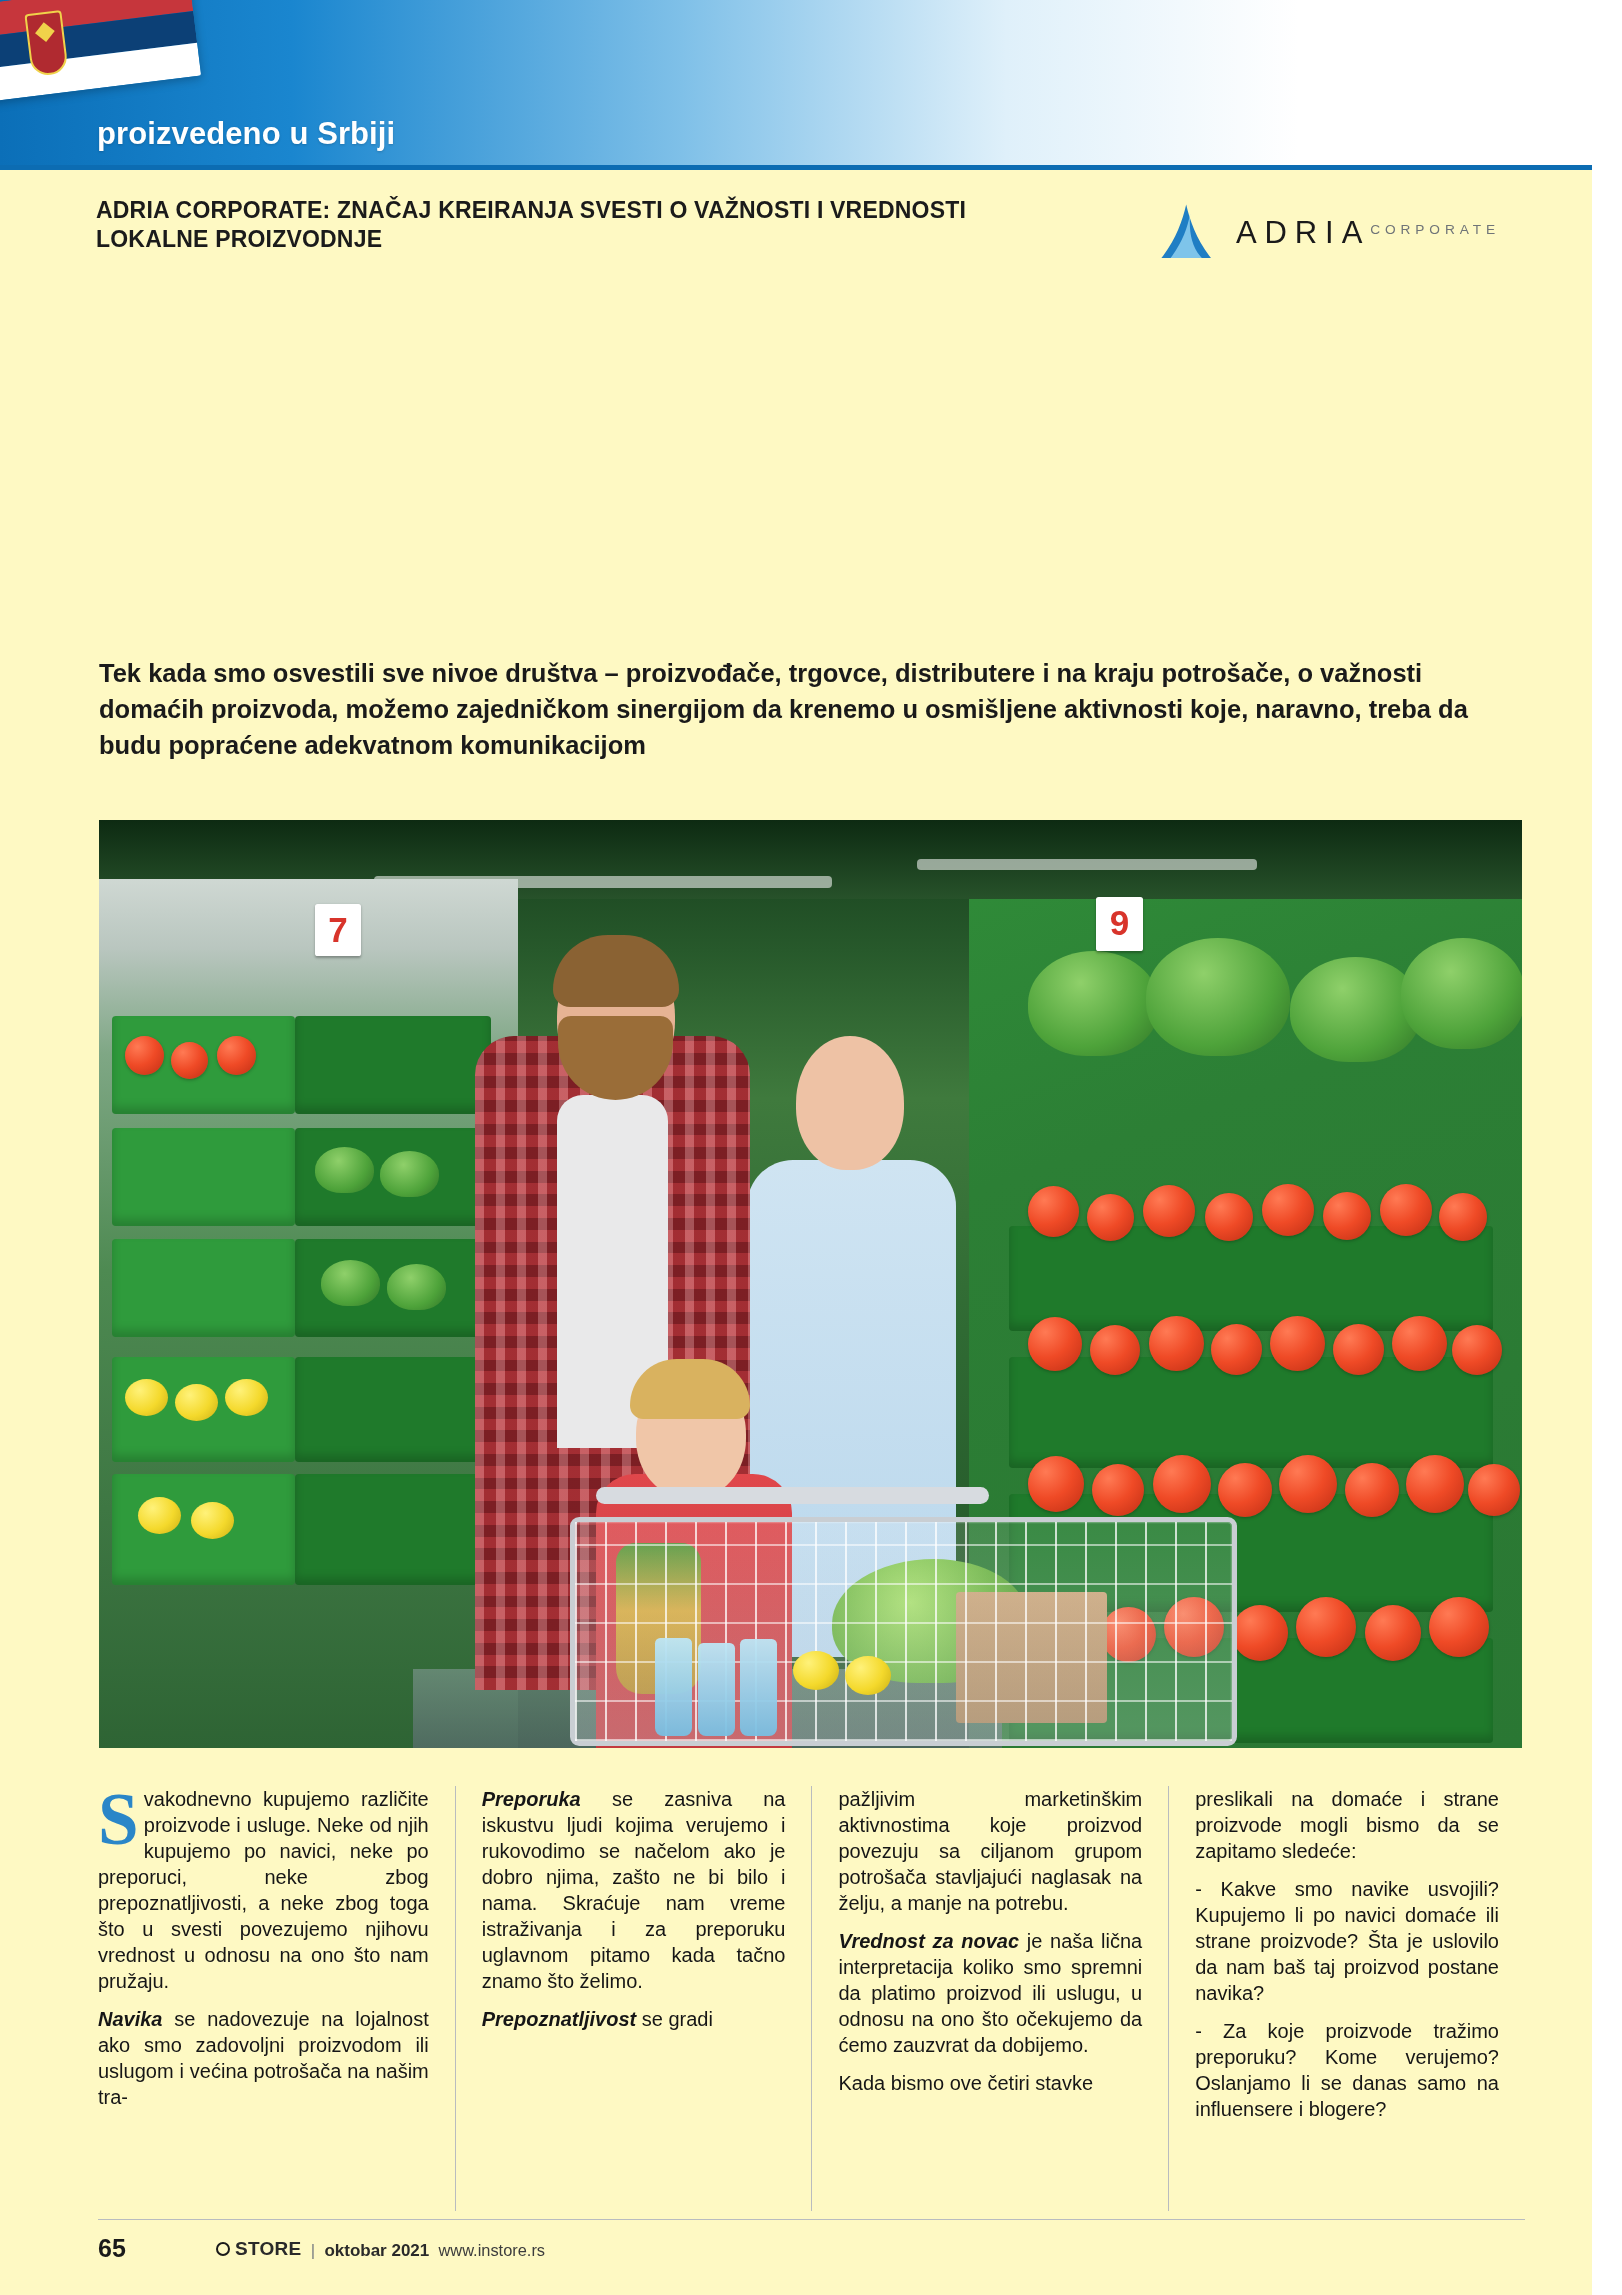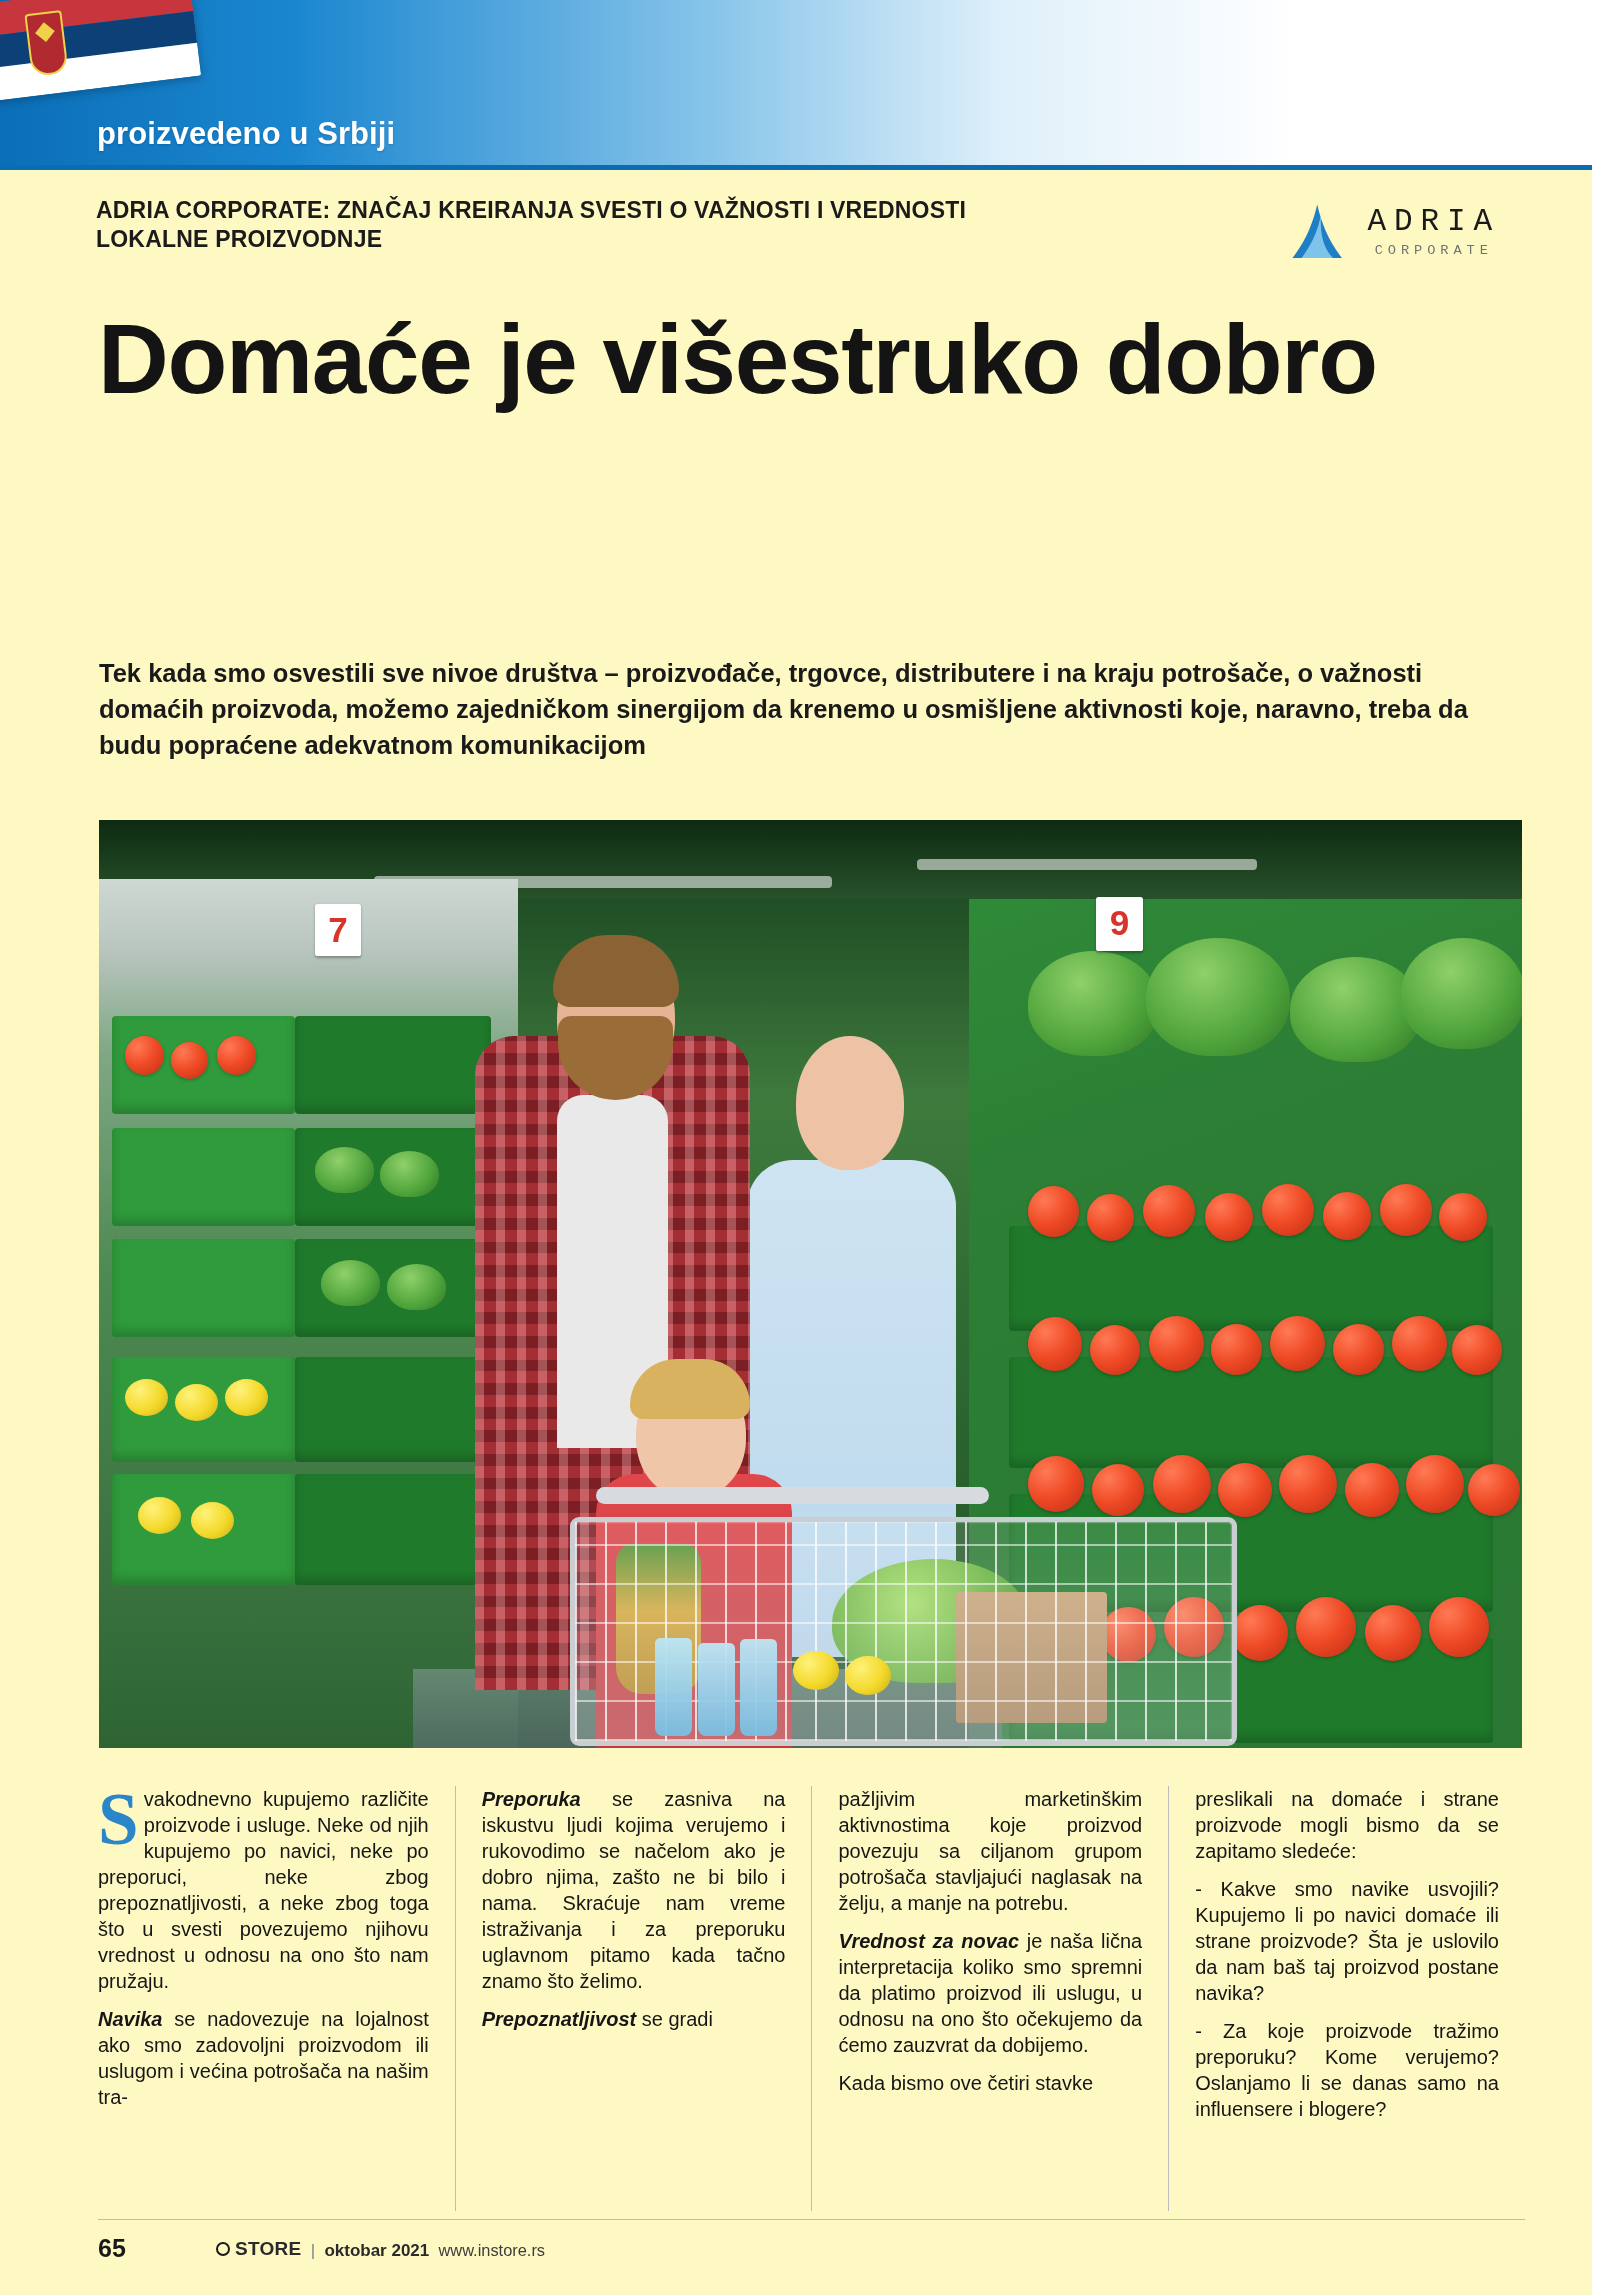--- a/index.html
+++ b/index.html
@@ -93,24 +93,23 @@
     display: flex;
     align-items: center;
     gap: 17px;
   }
   .logo-mark {
     position: relative;
     width: 63px; height: 60px;
   }
   .logo-text {
     display: flex;
-    flex-direction: column;
-    align-items: center;
+    flex-direction: row;
+    align-items: flex-start;
     line-height: 1;
-    font-family: Liberation Mono, monospace;
   }
   .logo-text .t1 {
     font-size: 31px;
     letter-spacing: 7.9px;
     color: #1a1a1a;
     font-weight: 400;
   }
   .logo-text .t2 {
     font-size: 13.7px;
     letter-spacing: 4.9px;
@@ -436,21 +435,20 @@
         <path d="M8 86 C30 58 40 30 46 4 C52 30 62 58 84 86 Z" fill="#1f7ec4"></path>
         <path d="M22 86 C40 62 48 40 52 18 C50 46 54 68 70 86 Z" fill="#7ec4ea"></path>
       </svg>
     </div>
     <div class="logo-text">
       <span class="t1">ADRIA</span>
       <span class="t2">CORPORATE</span>
     </div>
   </div>
 
-  <h1 class="headline">Domaće je višestruko dobro</h1>
 
   <div class="standfirst">Tek kada smo osvestili sve nivoe društva – proizvođače, trgovce, distributere i na kraju potrošače, o važnosti domaćih proizvoda, možemo zajedničkom sinergijom da krenemo u osmišljene aktivnosti koje, naravno, treba da budu popraćene adekvatnom komunikacijom</div>
 
   <div class="photo">
     <div class="ph-bg"></div>
     <div class="ph-ceiling"></div>
 
     <div class="ph-lightbar" style="left:275px; top:56px; width:458px; height:11.8px;"></div>
     <div class="ph-lightbar" style="left:818px; top:39px; width:340px; height:10.5px;"></div>
 

